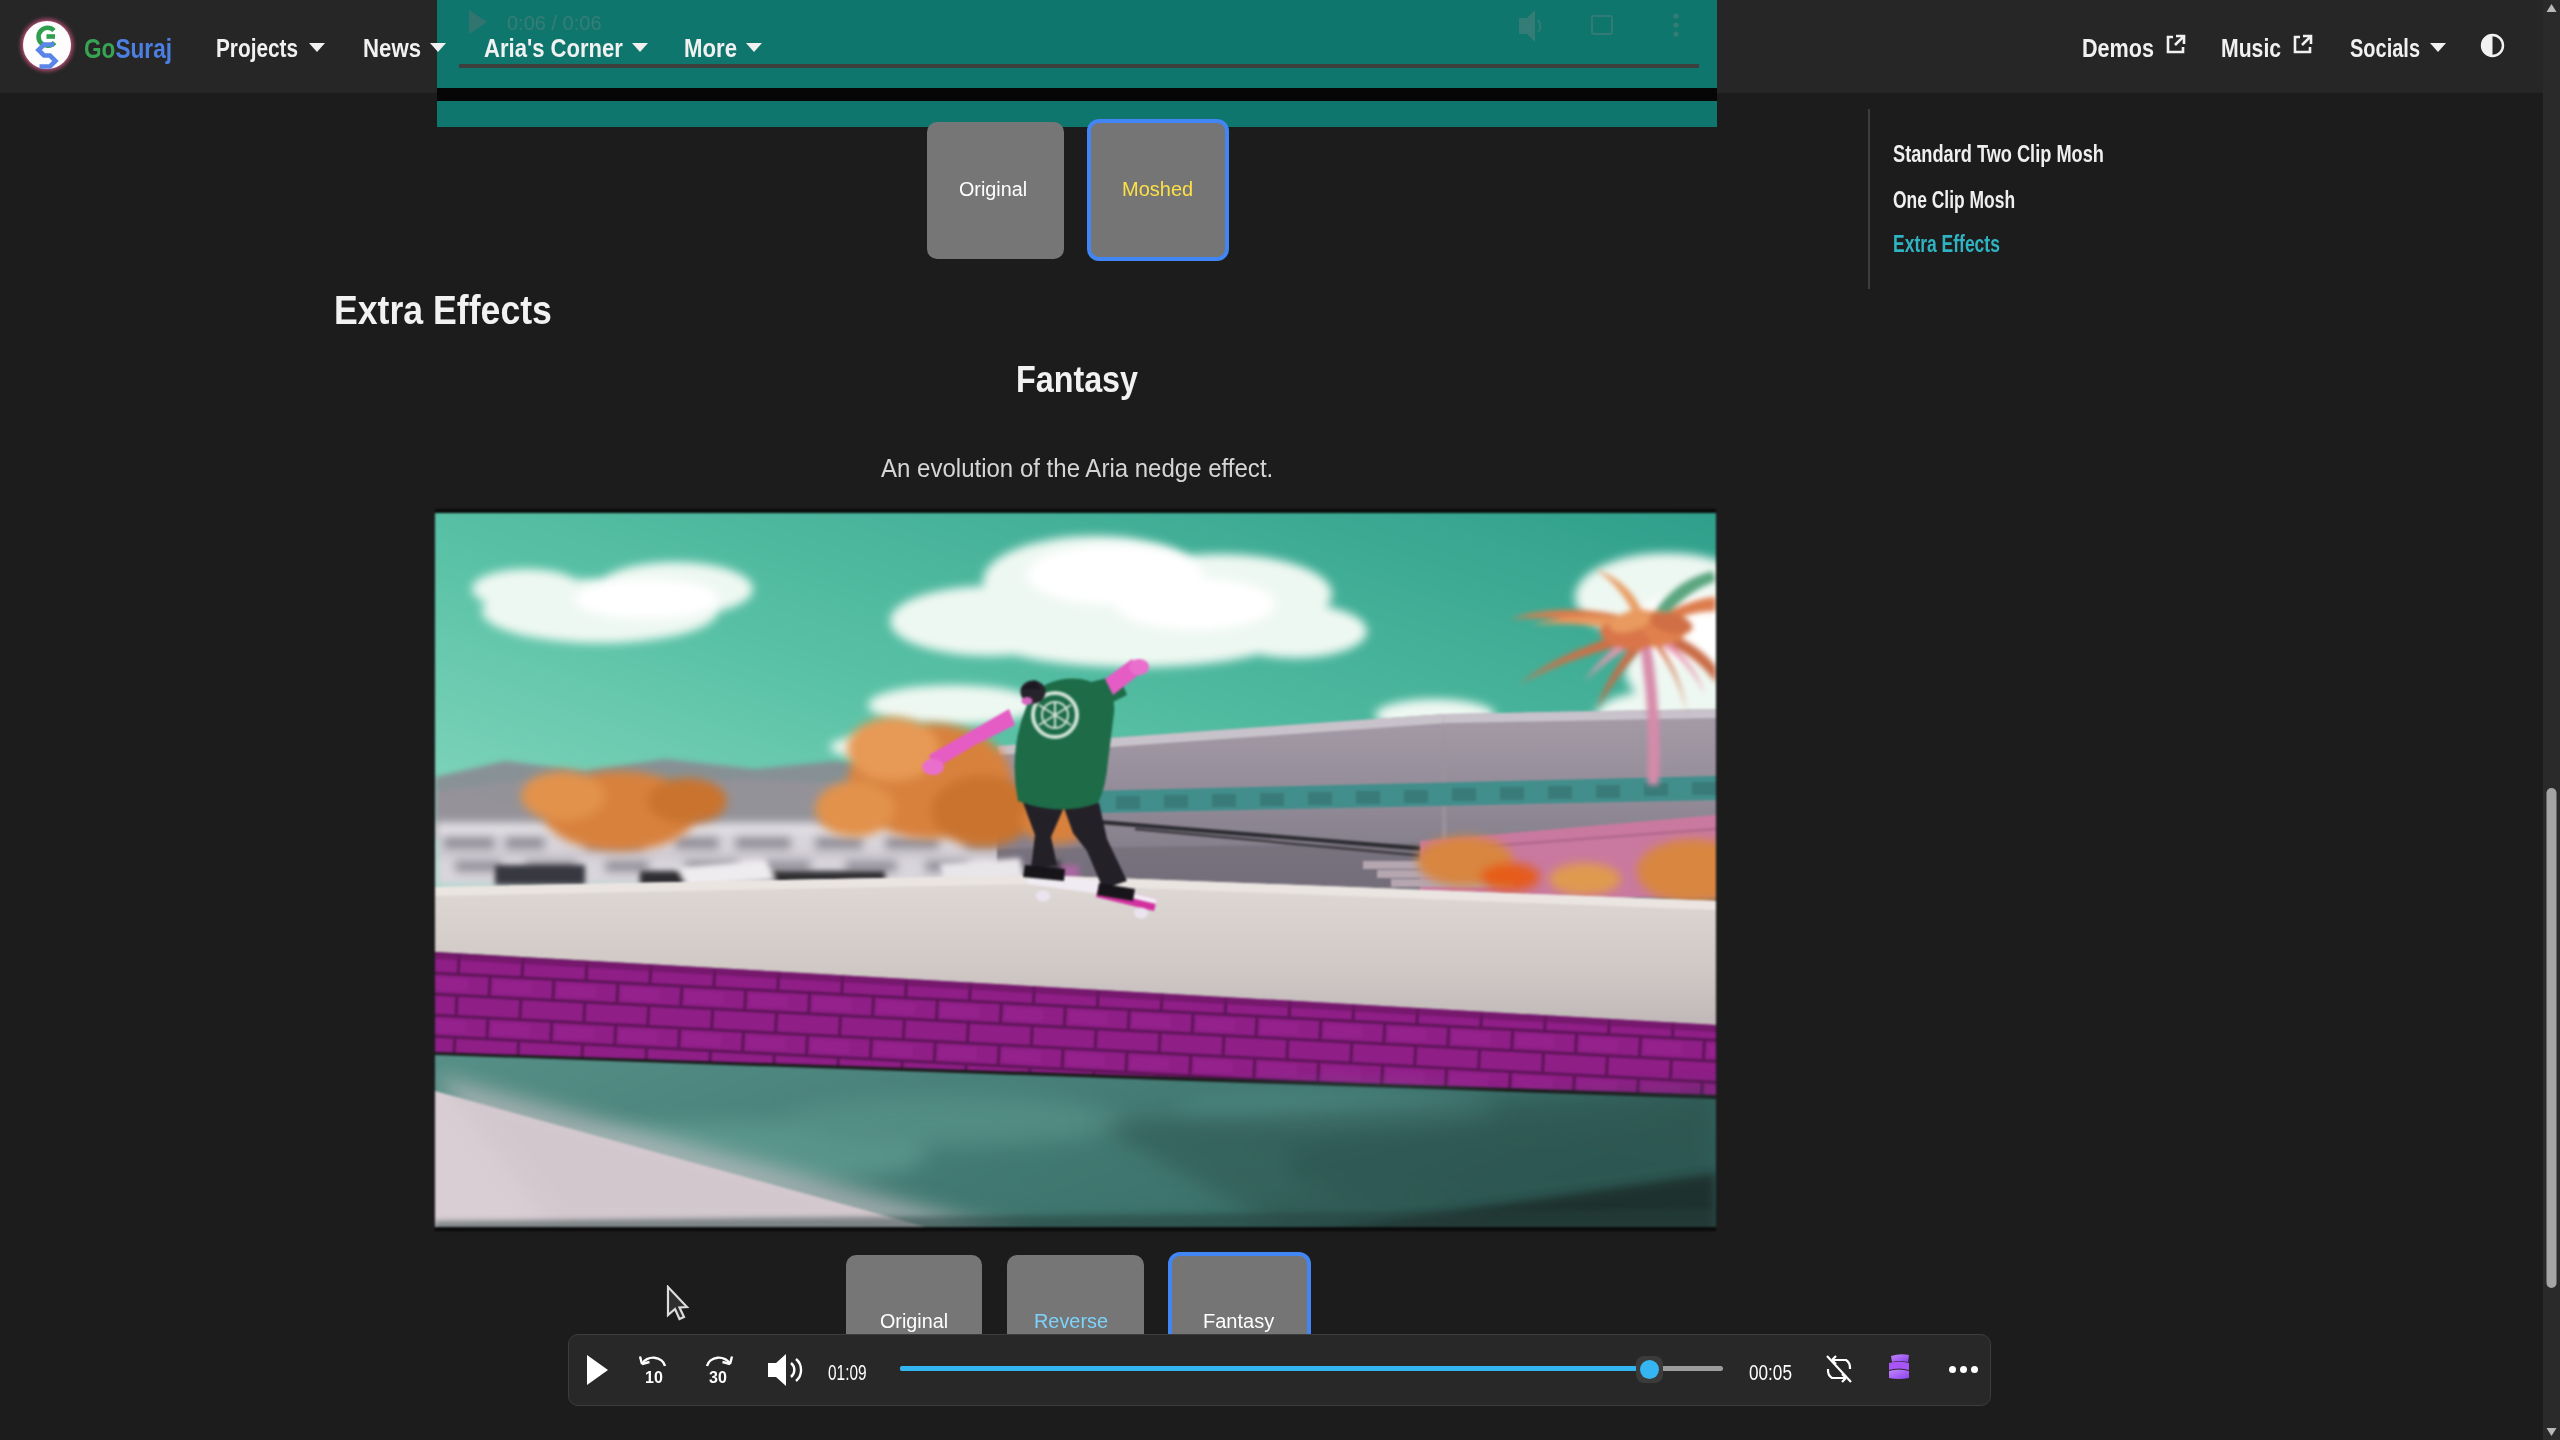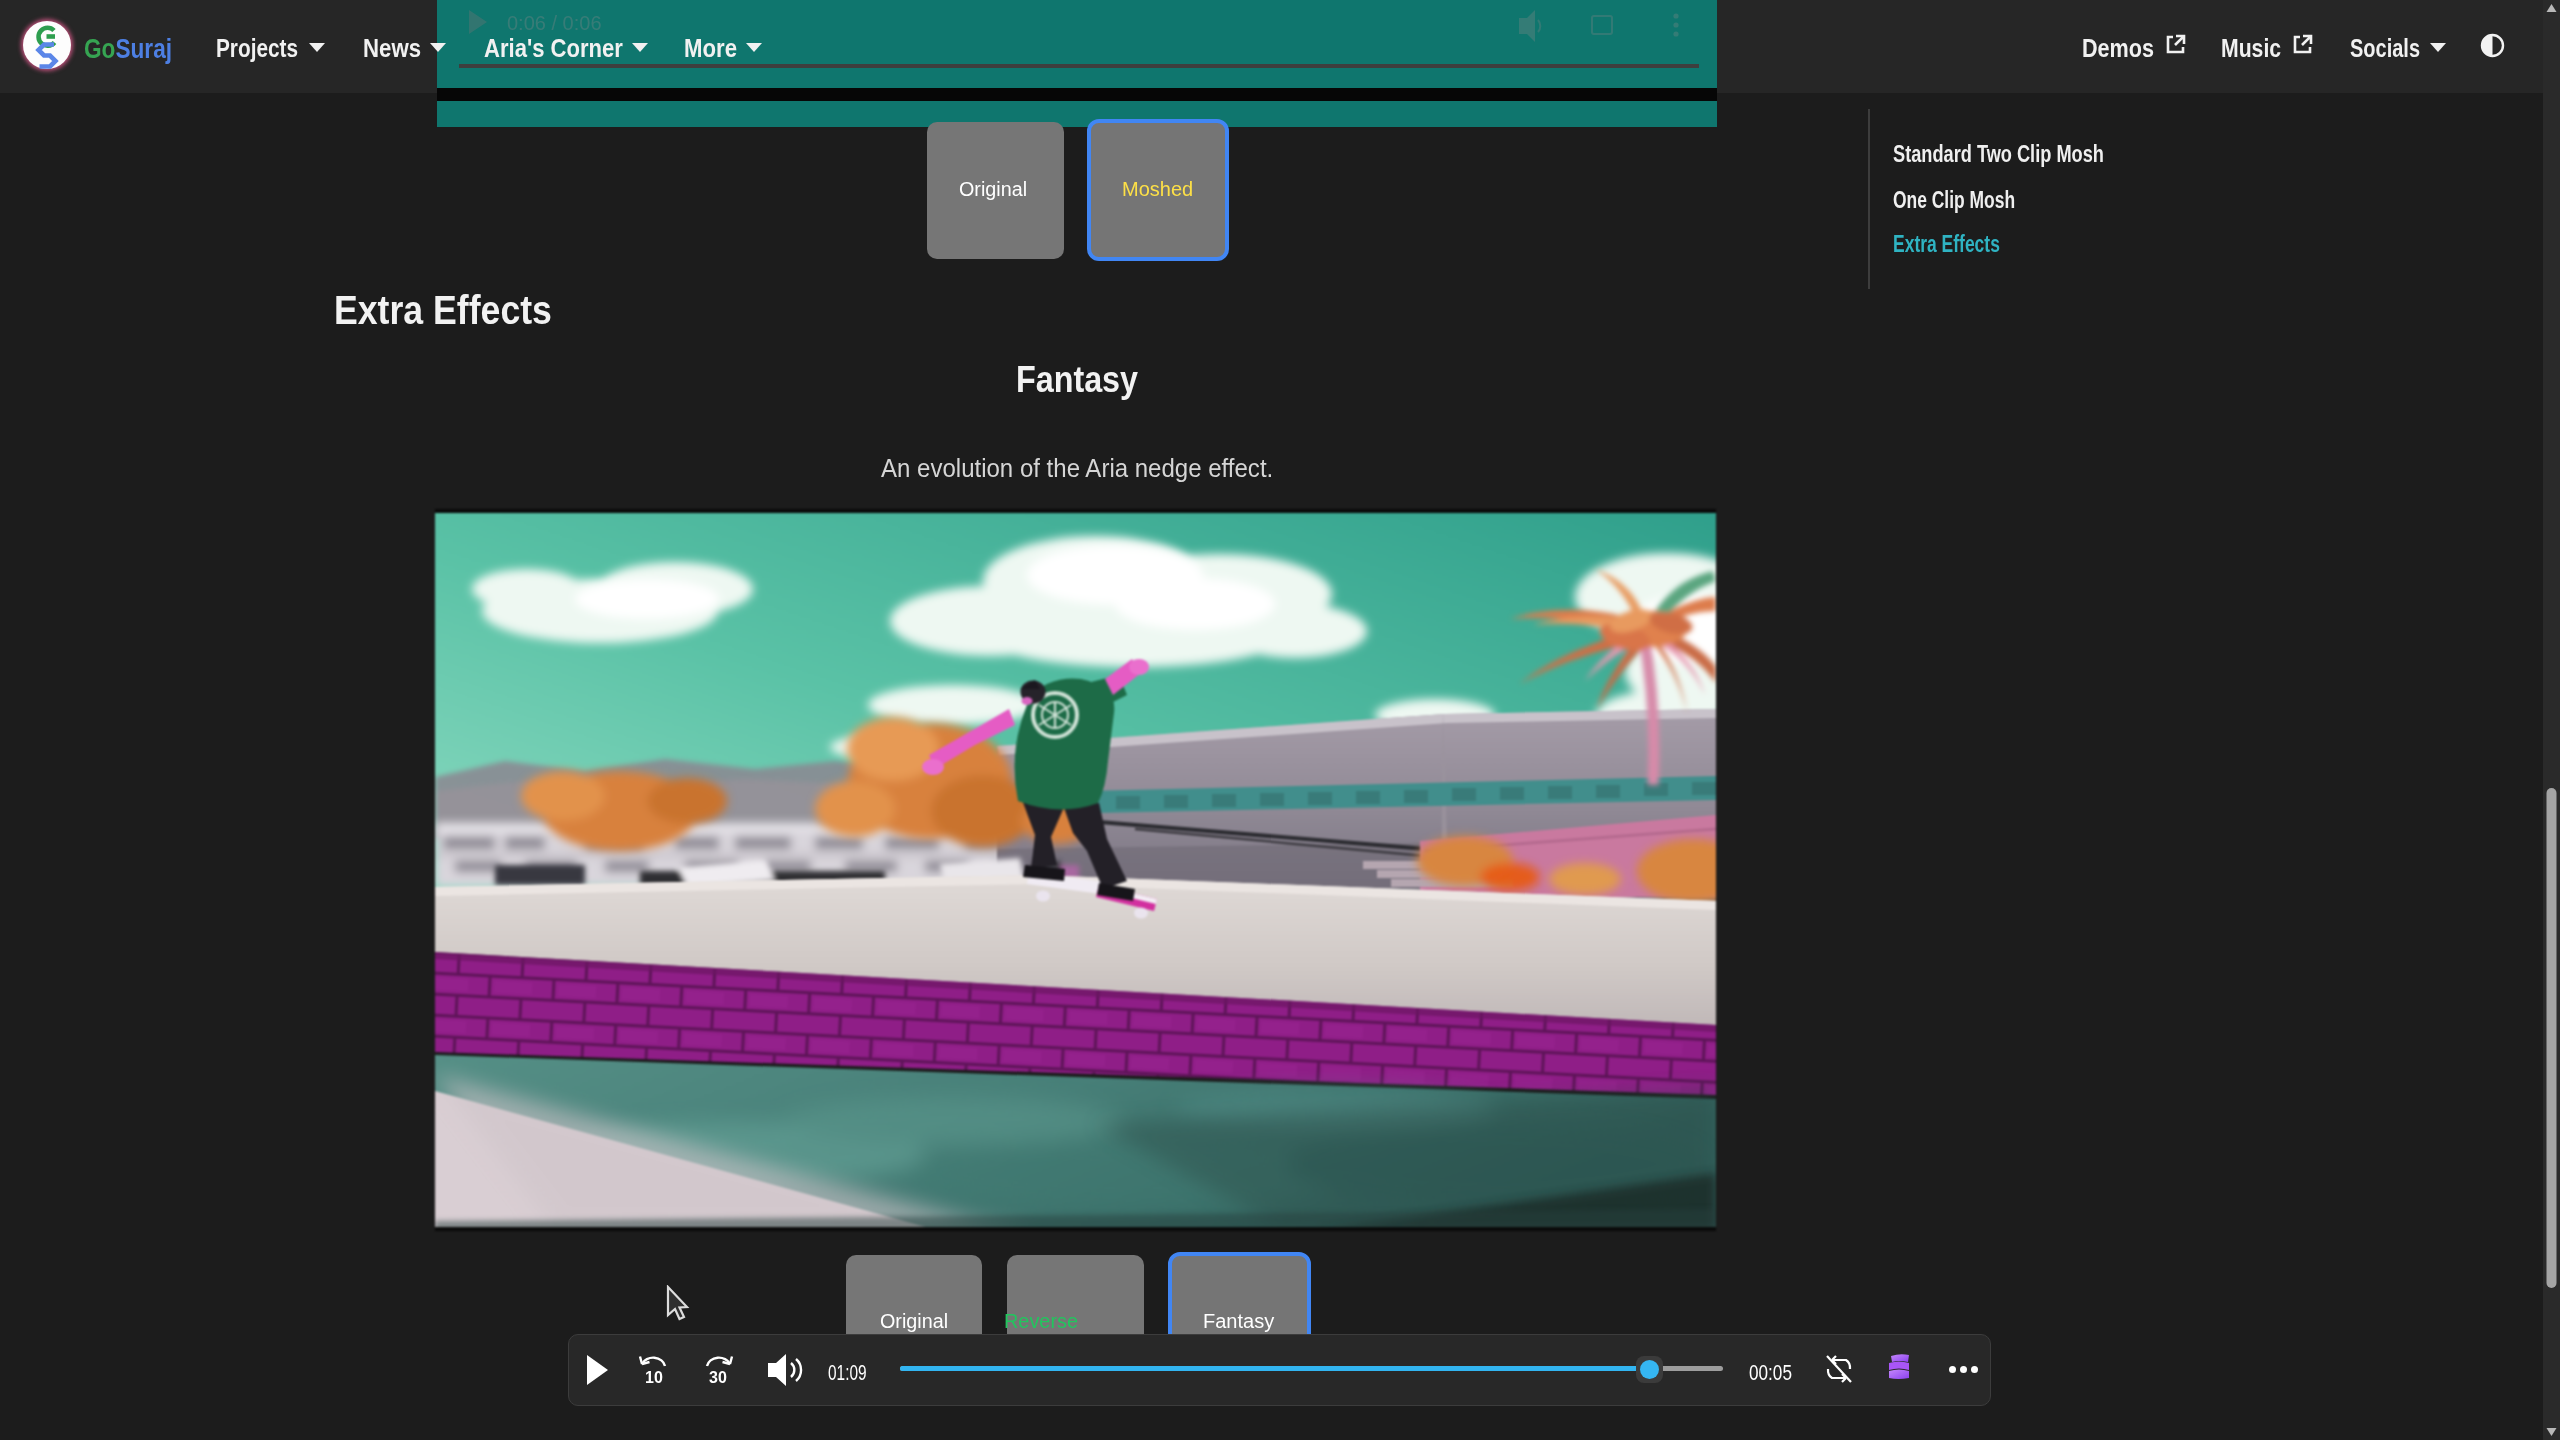--- a/index.html
+++ b/index.html
@@ -324,21 +324,21 @@
   <div class="abs" style="left:1087px;top:119px;width:142px;height:142px;background:#757575;border:4px solid #4186f4;border-radius:12px;"></div>
   <div class="abs sx" style="left:1122px;top:178px;font-size:20px;color:#fde047;transform:scaleX(1.0);">Moshed</div>
 
   <div class="abs sx" style="left:334px;top:288px;font-size:40px;font-weight:700;color:#f2f2f2;transform:scaleX(0.891);">Extra Effects</div>
   <div class="abs sx" style="left:1016px;top:359px;font-size:36px;font-weight:700;color:#f2f2f2;transform:scaleX(0.897);">Fantasy</div>
   <div class="abs sx" style="left:881px;top:453px;font-size:26px;color:#d5d5d5;transform:scaleX(0.924);">An evolution of the Aria nedge effect.</div>
 
   <div class="abs" style="left:846px;top:1255px;width:136px;height:137px;background:#767676;border-radius:10px;"></div>
   <div class="abs sx" style="left:880px;top:1310px;font-size:20px;color:#fff;transform:scaleX(0.987);">Original</div>
   <div class="abs" style="left:1007px;top:1255px;width:137px;height:137px;background:#767676;border-radius:10px;"></div>
-  <div class="abs sx" style="left:1004px;top:1310px;font-size:20px;color:#22c55e;transform:scaleX(0.994);">Reverse</div>
+  <div class="abs sx" style="left:1034px;top:1310px;font-size:20px;color:#7dd3fc;transform:scaleX(0.994);">Reverse</div>
   <div class="abs" style="left:1168px;top:1252px;width:143px;height:143px;background:#757575;border:4px solid #4186f4;border-radius:12px;"></div>
   <div class="abs sx" style="left:1203px;top:1310px;font-size:20px;color:#fff;transform:scaleX(1.0);">Fantasy</div>
 
   <div class="abs" style="left:568px;top:1334px;width:1423px;height:72px;background:#282828;border:1px solid #3c3c3c;border-radius:10px;"></div>
   <svg class="abs" style="left:568px;top:1334px;" width="1423" height="72" viewBox="0 0 1423 72">
 
     <polygon points="19,21 19,51 40,36" fill="#ffffff"></polygon>
 
     <g stroke="#ffffff" stroke-width="2.4" fill="none">
       <path d="M74 30 A 12 10 0 0 1 97 32"></path>

